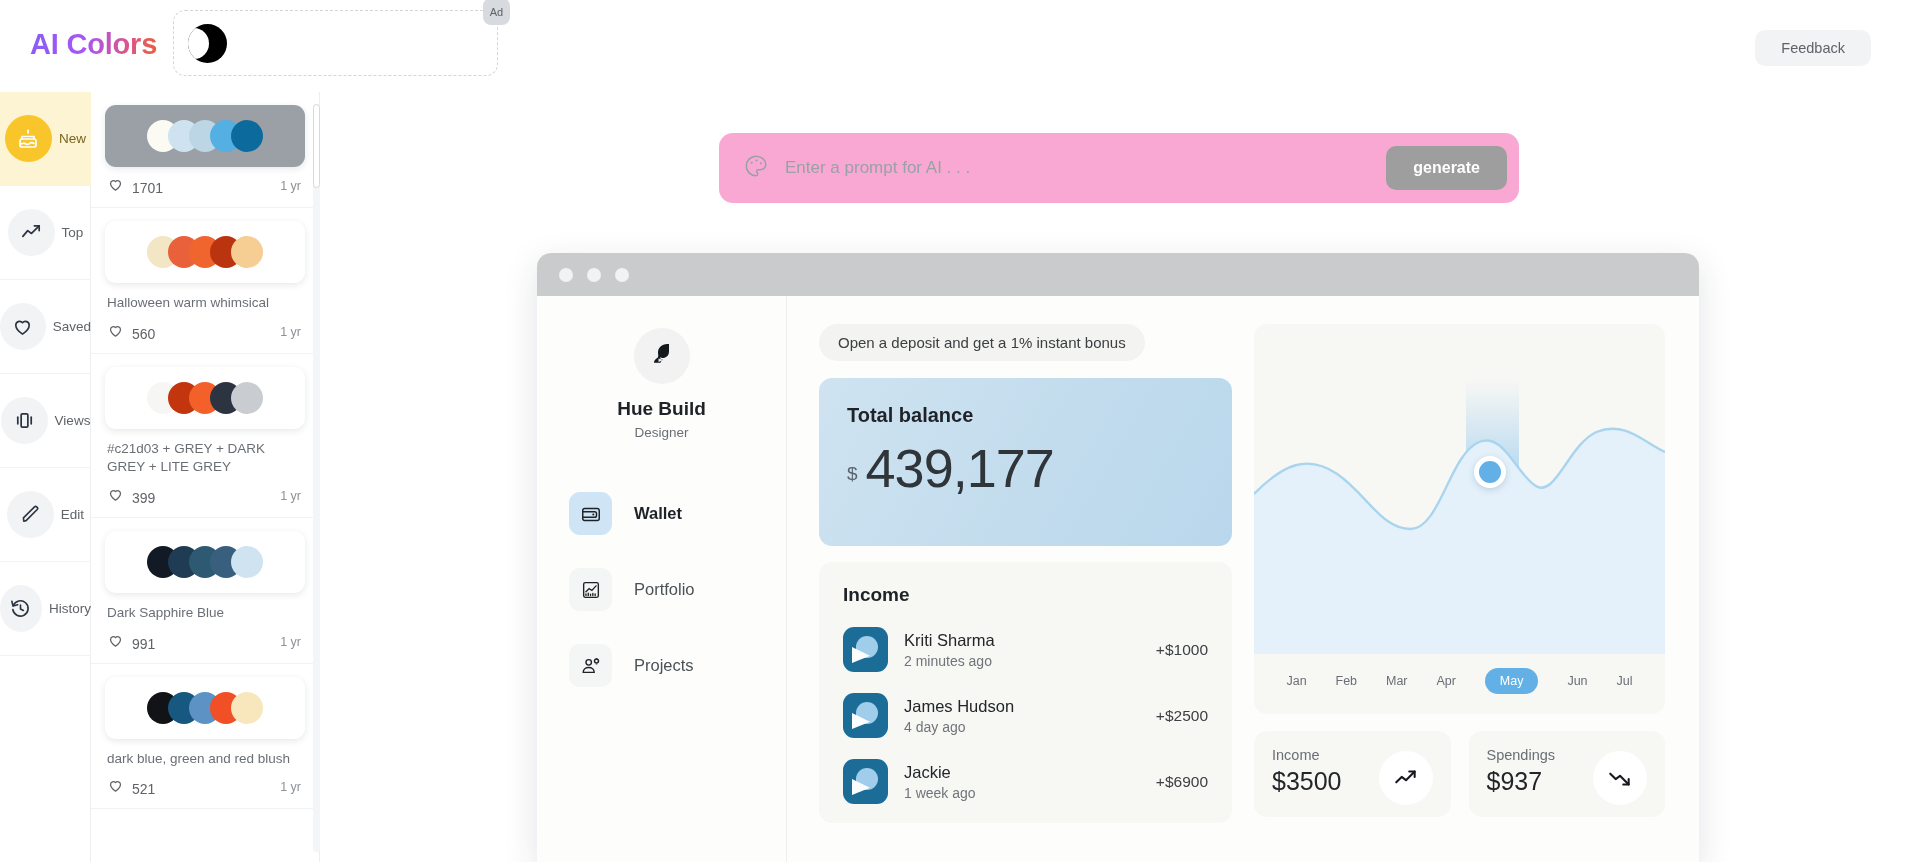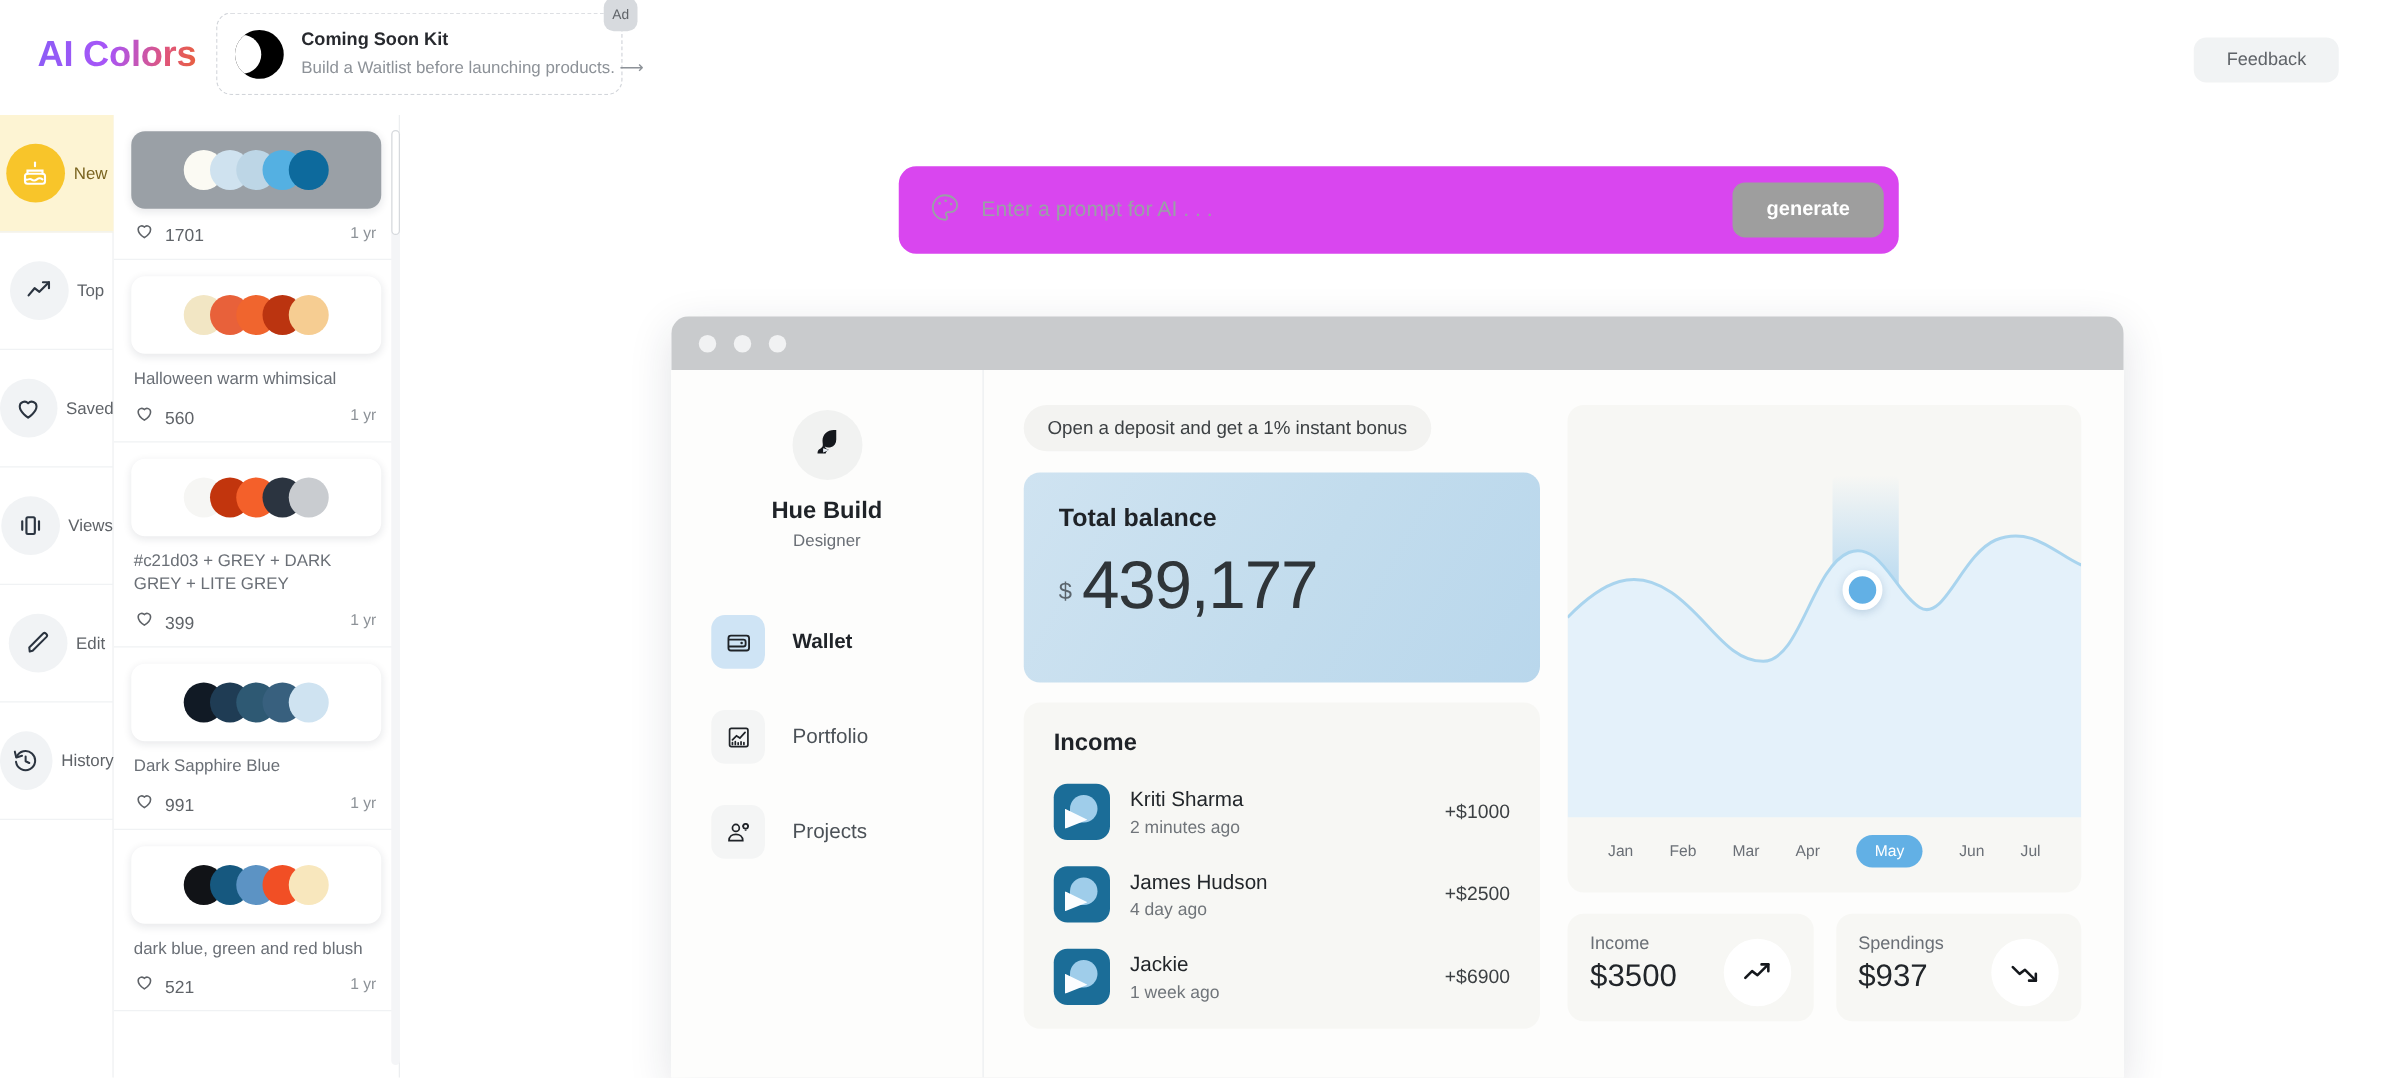--- a/index.html
+++ b/index.html
@@ -104,21 +104,21 @@
     background: #f4f5f7; border-radius: 4px;
   }
   .scrollthumb {
     width: 7px; height: 84px; border-radius: 4px;
     background: #ffffff; border: 1px solid #d6d9dd;
   }
 
   
   .prompt {
     position: absolute; left: 719px; top: 133px; width: 800px; height: 70px;
-    background: #d946ef; border-radius: 14px; display: flex; align-items: center;
+    background: #f9a8d4; border-radius: 14px; display: flex; align-items: center;
     padding: 0 12px 0 24px;
   }
   .prompt-input {
     flex: 1; border: none; outline: none; background: transparent;
     font-family: inherit; font-size: 17px; color: #3c4043; margin-left: 16px;
   }
   .prompt-input::placeholder { color: #9aa0a6; }
   .gen-btn {
     padding: 13px 27px; border-radius: 10px; border: none;
     background: #9e9e9e; color: #ffffff; font-size: 16px; font-weight: bold;
@@ -242,24 +242,20 @@
   }
 </style>
 </head>
 <body>
 
 <div class="topbar">
   <div class="logo">AI Colors</div>
 
   <div class="ad-card">
     <div class="ad-logo"></div>
-    <div class="ad-text">
-      <div class="ad-title">Coming Soon Kit</div>
-      <div class="ad-sub">Build a Waitlist before launching products. ⟶</div>
-    </div>
     <div class="ad-badge">Ad</div>
   </div>
 
   <button class="feedback-btn">Feedback</button>
 </div>
 
 <div class="rail">
 
   <div class="rail-item active">
     <div class="rail-ic">

